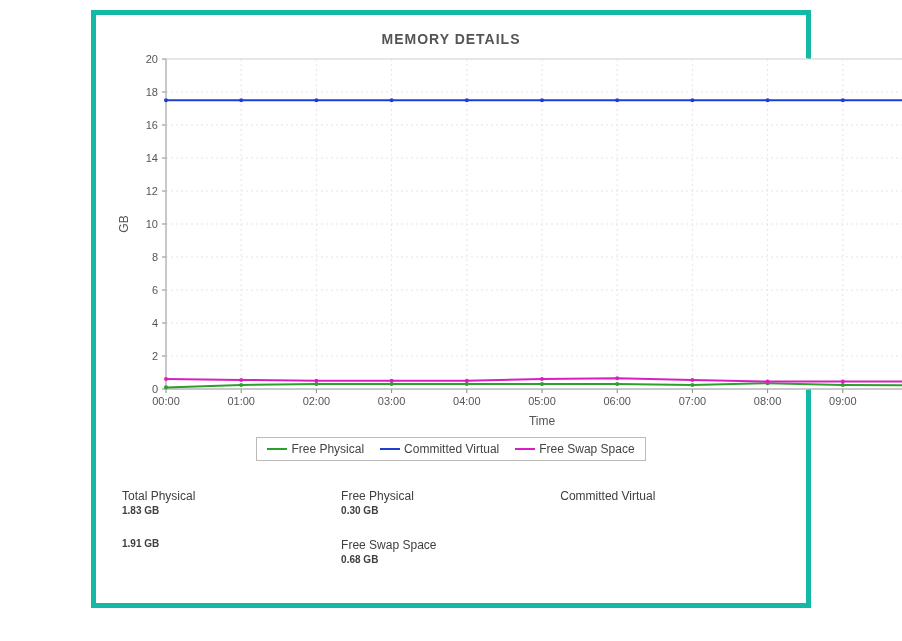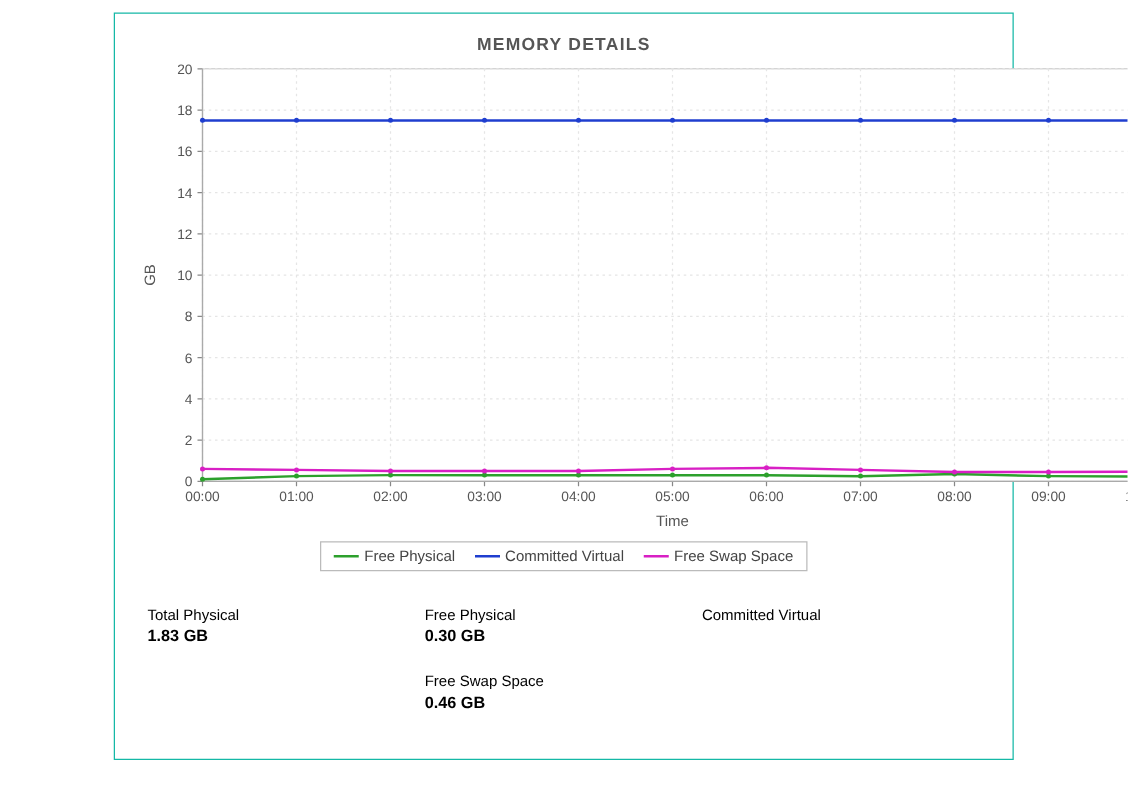--- a/index.html
+++ b/index.html
@@ -5,21 +5,21 @@
   html, body {
     margin: 0;
     padding: 0;
     background: #ffffff;
     font-family: Arial, Helvetica, sans-serif;
     color: #333;
   }
   .panel {
     width: 720px;
     margin: 10px auto;
-    border: 1px solid #14b8a6;
+    border: 5px solid #14b8a6;
     padding: 10px 14px 16px 14px;
     box-sizing: border-box;
   }
   .chart-title {
     text-align: center;
     font-weight: bold;
     font-size: 14px;
     letter-spacing: 1px;
     color: #555;
     margin: 6px 0 4px 0;
@@ -57,28 +57,28 @@
     margin-top: 28px;
     padding: 0 12px;
   }
   .stats-row {
     display: flex;
     margin-bottom: 22px;
   }
   .stat {
     flex: 0 0 33.3%;
     font-size: 12px;
-    color: #000000;
+    color: #404040;
   }
   .stat-label {
     margin-bottom: 2px;
   }
   .stat-value {
     font-weight: bold;
-    font-size: 13px;
+    font-size: 10px;
   }
   .axis-text {
     font-size: 11px;
     fill: #555;
   }
   .axis-label {
     font-size: 12px;
     fill: #555;
   }
 </style>
@@ -224,22 +224,23 @@
       <div class="stat">
         <div class="stat-label">Free Physical</div>
         <div class="stat-value">0.30 GB</div>
       </div>
       <div class="stat">
         <div class="stat-label">Committed Virtual</div>
       </div>
     </div>
     <div class="stats-row">
       <div class="stat">
+        <div class="stat-value">1.91 GB</div>
       </div>
       <div class="stat">
         <div class="stat-label">Free Swap Space</div>
-        <div class="stat-value">0.46 GB</div>
+        <div class="stat-value">0.68 GB</div>
       </div>
       <div class="stat"></div>
     </div>
   </div>
 
 </div>
 
 </body></html>

